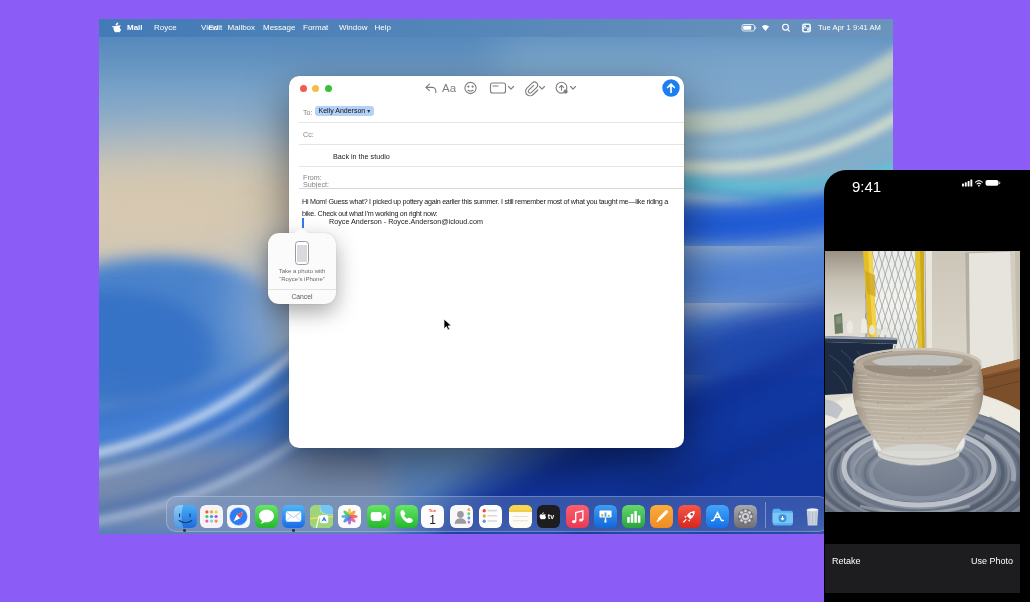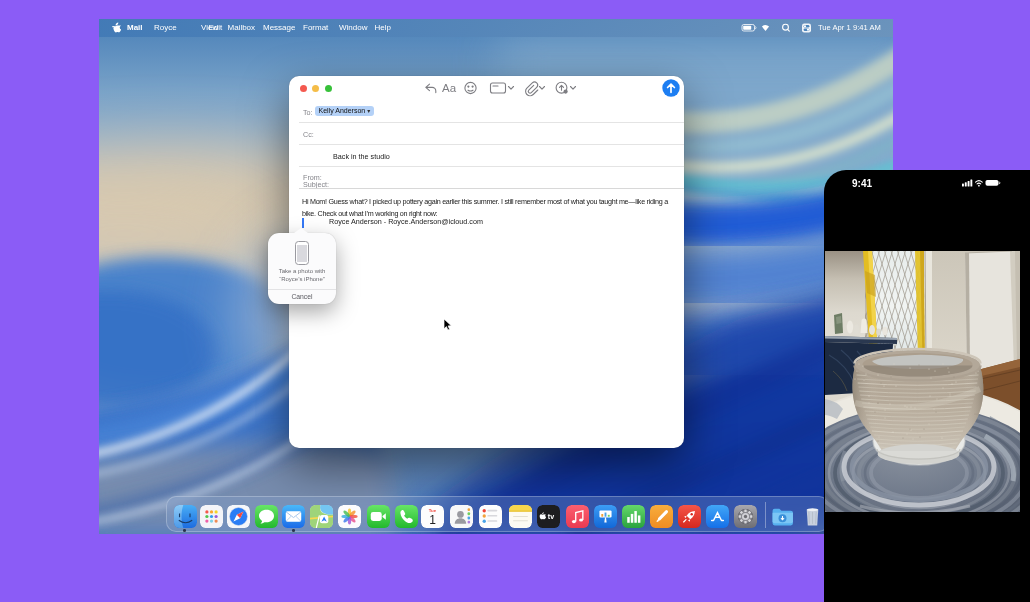--- a/index.html
+++ b/index.html
@@ -459,21 +459,21 @@
       </svg>
 <div class="dot" style="left:84.3px;"></div>
       <div class="dot" style="left:193.2px;"></div>
 
     <svg style="position:absolute; left:344px; top:300px;" width="12" height="14" viewBox="0 0 12 14">
       <path d="M1,0 L1,9.8 L3.4,7.6 L4.9,11 L6.6,10.2 L5.1,6.9 L8.3,6.7 Z" fill="#000" stroke="#fff" stroke-width=".7"></path>
     </svg>
   </div>
 
   <div id="iphone">
-    <div style="position:absolute; left:28px; top:8px; font-size:10px; font-weight:bold; color:#fff;">9:41</div>
+    <div style="position:absolute; left:28px; top:8px; font-size:15px; font-weight:normal; color:#fff;">9:41</div>
     <svg style="position:absolute; left:138px; top:9px;" width="44" height="8" viewBox="0 0 44 8">
       <rect x="0" y="4.4" width="1.9" height="3" rx=".5" fill="#fff"></rect>
       <rect x="2.8" y="3.2" width="1.9" height="4.2" rx=".5" fill="#fff"></rect>
       <rect x="5.6" y="1.9" width="1.9" height="5.5" rx=".5" fill="#fff"></rect>
       <rect x="8.4" y="0.6" width="1.9" height="6.8" rx=".5" fill="#fff"></rect>
       <g stroke="#fff" fill="none" stroke-linecap="round">
         <path d="M13.6,3.1 a5.1,5.1 0 0 1 6.6,0" stroke-width="1.15"></path>
         <path d="M15.1,4.9 a2.9,2.9 0 0 1 3.6,0" stroke-width="1.15"></path>
       </g>
       <circle cx="16.9" cy="6.7" r="0.85" fill="#fff"></circle>
@@ -724,14 +724,18 @@
           <circle cx="123" cy="117" r="0.5" fill="#ded8ca" opacity="0.9"></circle>
           <circle cx="85" cy="117" r="0.5" fill="#e8e2d5" opacity="0.9"></circle>
           <circle cx="65" cy="153" r="0.5" fill="#e8e2d5" opacity="0.9"></circle>
           <circle cx="41" cy="123" r="0.5" fill="#ded8ca" opacity="0.9"></circle>
           <circle cx="152" cy="163" r="0.5" fill="#998d7d" opacity="0.9"></circle>
           <circle cx="95" cy="186" r="0.5" fill="#998d7d" opacity="0.9"></circle>
           <circle cx="34" cy="113" r="0.5" fill="#ded8ca" opacity="0.9"></circle>
           <circle cx="117" cy="187" r="0.5" fill="#e8e2d5" opacity="0.9"></circle>
           <circle cx="104" cy="118" r="0.5" fill="#e8e2d5" opacity="0.9"></circle>
         </svg></div>
+    <div id="retpanel">
+      <div style="position:absolute; left:7px; top:12px;">Retake</div>
+      <div style="position:absolute; right:7px; top:12px;">Use Photo</div>
+    </div>
   </div>
 </div>
 
 </body></html>

